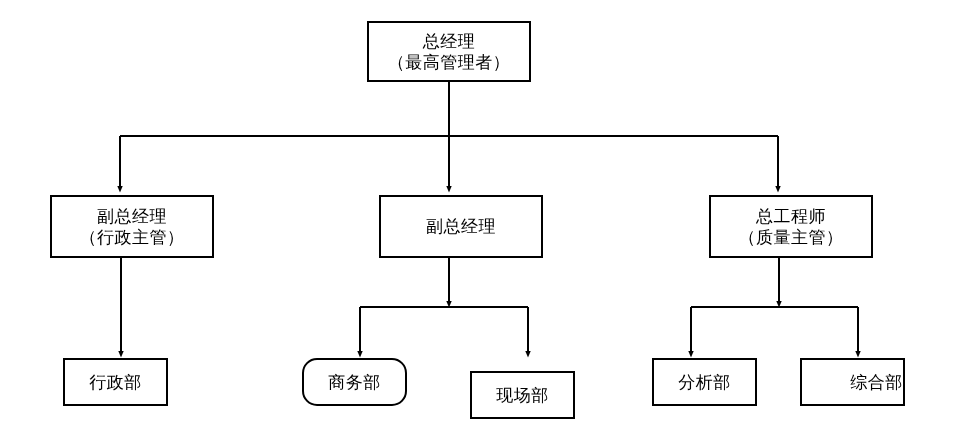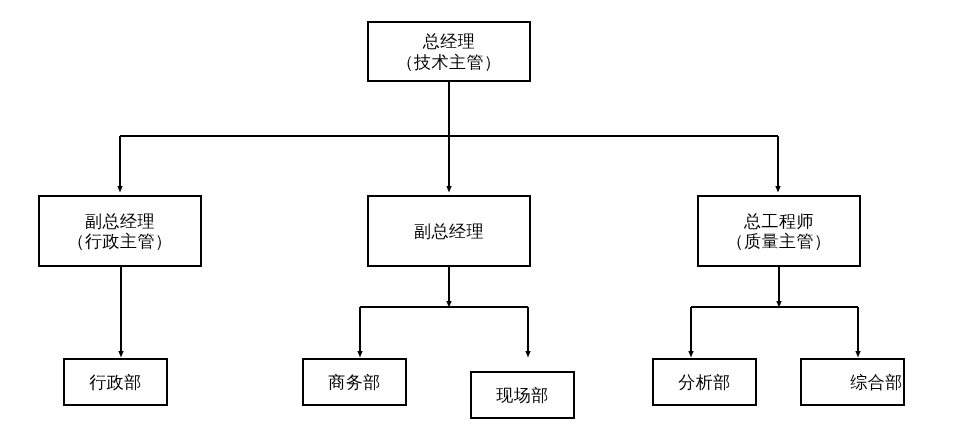--- a/index.html
+++ b/index.html
@@ -49,35 +49,36 @@
     left: 367px;
     top: 21px;
     width: 164px;
     height: 61px;
     font-size: 17px;
   }
   
   .level-2 {
     top: 195px;
     width: 164px;
-    height: 72px;
+    height: 63px;
     font-size: 17px;
+    margin-left: 12px;
   }
   .level-2.pos-left   { left: 38px; }
   .level-2.pos-center { left: 367px; }
   .level-2.pos-right  { left: 697px; }
   
   .level-3 {
     top: 358px;
     width: 105px;
     height: 48px;
     font-size: 17px;
   }
   .level-3.dept-0 { left: 63px; }
-  .level-3.dept-1 { left: 302px; }
+  .level-3.dept-1 { left: 302px; border-radius: 15px; }
   .level-3.dept-2 { left: 470px; margin-top: 13px; }
   .level-3.dept-3 { left: 652px; }
   .level-3.dept-4 { left: 800px; padding-left: 48px; }
 </style>
 </head>
 <body>
 
 <div id="chart-root">
 
   <svg id="connector-layer" width="956" height="441" viewBox="0 0 956 441" xmlns="http://www.w3.org/2000/svg">
@@ -109,21 +110,21 @@
     <g>
       <path d="M779,256 L779,304" stroke="#000000" stroke-width="2" fill="none" marker-end="url(#arrowhead)"></path>
       <path d="M691,307 L858,307" stroke="#000000" stroke-width="2" fill="none"></path>
       <path d="M691,307 L691,354" stroke="#000000" stroke-width="2" fill="none" marker-end="url(#arrowhead)"></path>
       <path d="M858,307 L858,354" stroke="#000000" stroke-width="2" fill="none" marker-end="url(#arrowhead)"></path>
     </g>
   </svg>
 
   <div class="node level-1">
     <span class="line1">总经理</span>
-    <span class="line2">（技术主管）</span>
+    <span class="line2">（最高管理者）</span>
   </div>
 
   <div class="node level-2 pos-left">
     <span class="line1">副总经理</span>
     <span class="line2">（行政主管）</span>
   </div>
   <div class="node level-2 pos-center">
     <span class="line1">副总经理</span>
   </div>
   <div class="node level-2 pos-right">

